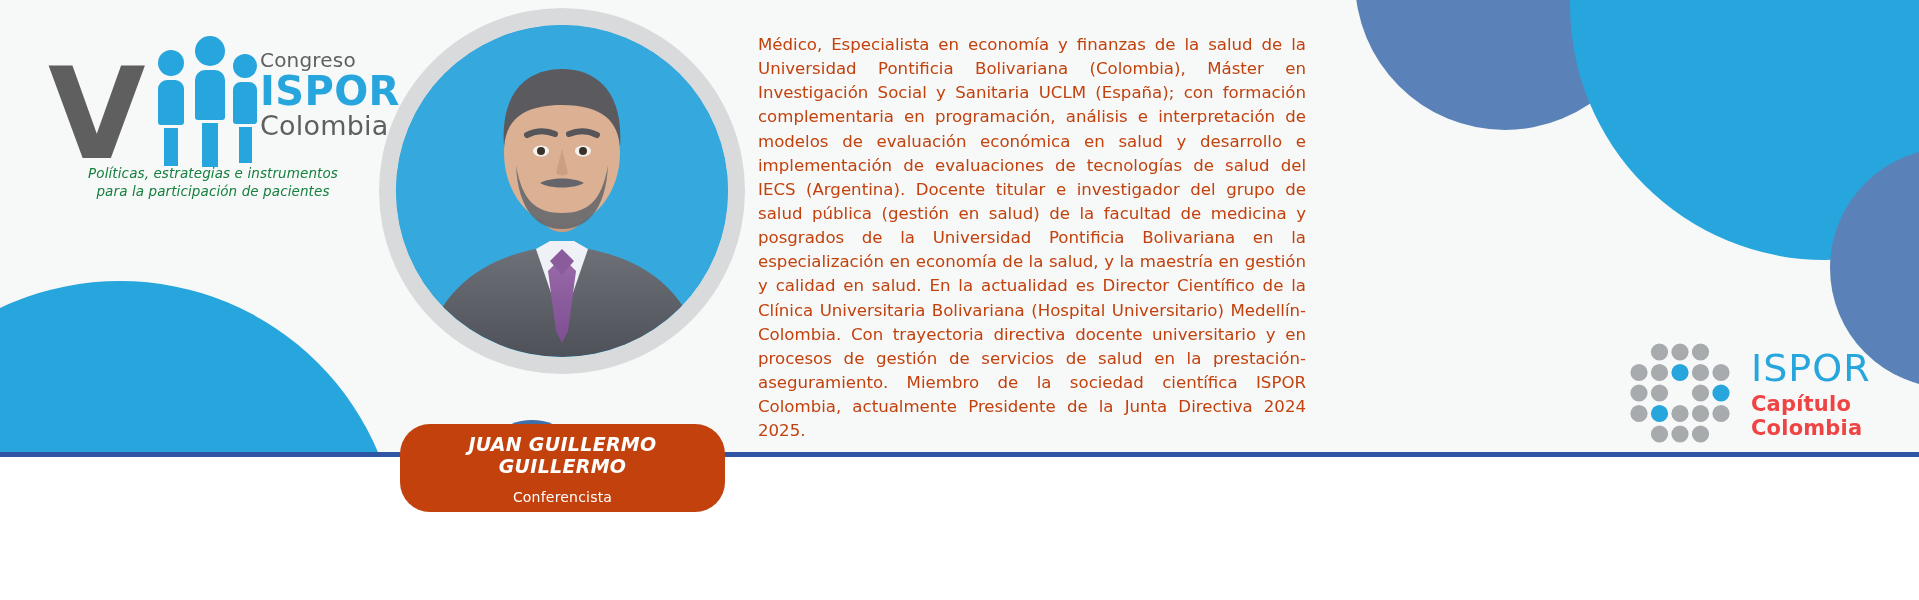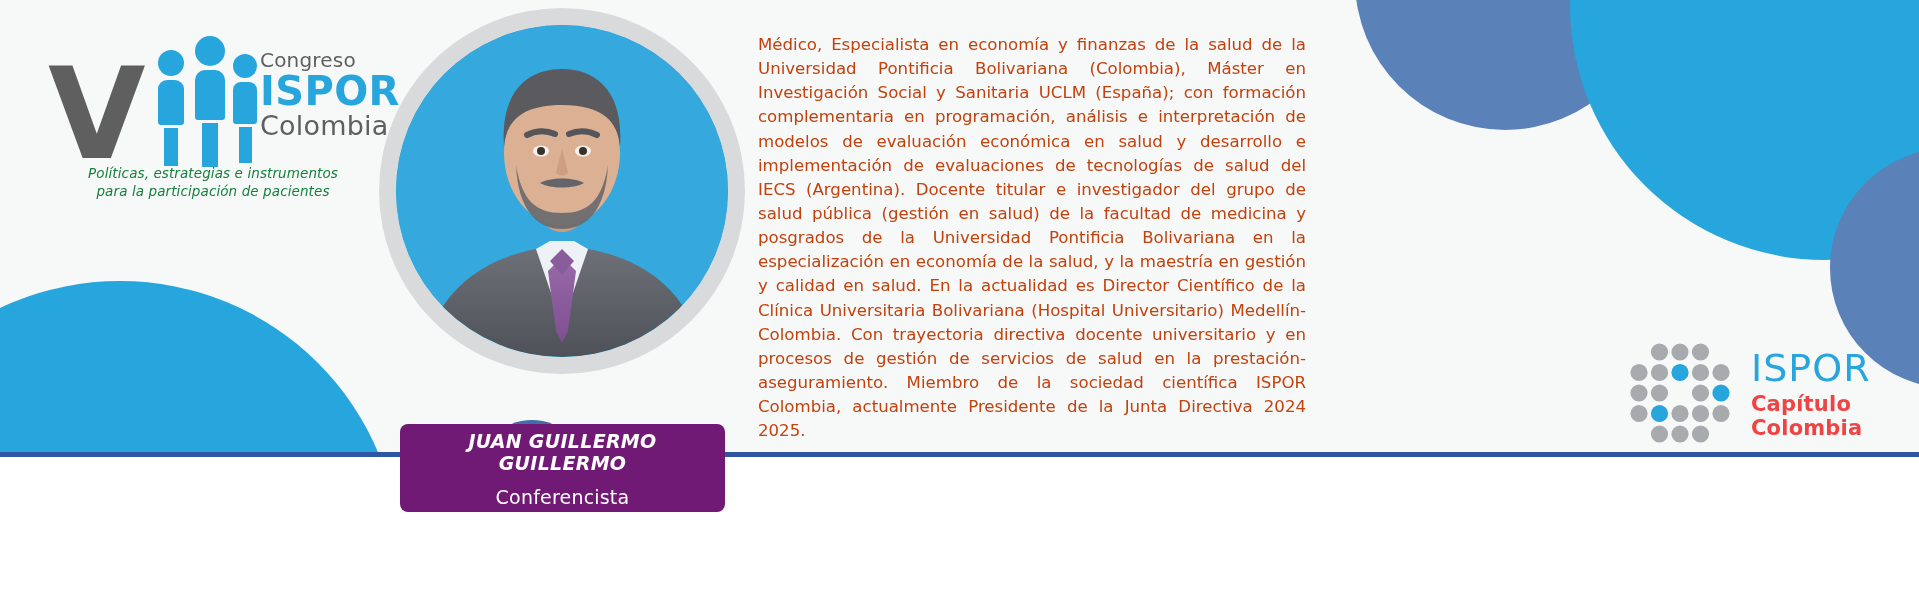--- a/index.html
+++ b/index.html
@@ -83,34 +83,34 @@
   #portrait-photo {
     position:absolute; left:17px; top:17px;
     width:332px; height:332px; border-radius:50%;
     overflow:hidden; background:#27a5dd;
   }
   #portrait-photo svg { display:block; width:100%; height:100%; }
 
   #name-badge {
     position:absolute; left:400px; top:424px;
     width:325px; height:88px;
-    background:#701a75; border-radius:8px;
+    background:#c2410c; border-radius:30px;
     display:flex; flex-direction:column;
     align-items:center; justify-content:center;
     padding-top:2px;
   }
   #badge-name {
     font-family:"DejaVu Sans", sans-serif;
     font-style:italic; font-weight:700;
     font-size:19px; line-height:1.17;
     color:#ffffff; text-align:center; letter-spacing:.3px;
   }
   #badge-role {
     font-family:"DejaVu Sans", sans-serif;
-    font-weight:400; font-size:19px; color:#ffffff;
+    font-weight:400; font-size:14px; color:#ffffff;
     text-align:left; margin-top:12px; letter-spacing:.2px;
   }
 
   
   #bio-text {
     position:absolute; left:758px; top:33px;
     width:548px;
     font-family:"DejaVu Sans", sans-serif;
     font-size:16.6px; line-height:1.455;
     color:#c2410c;

